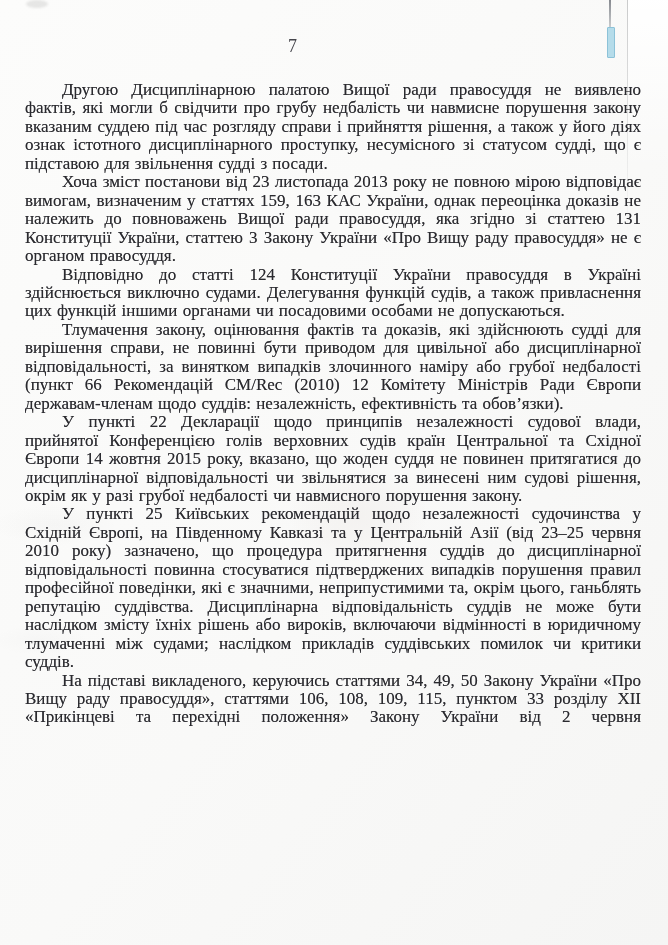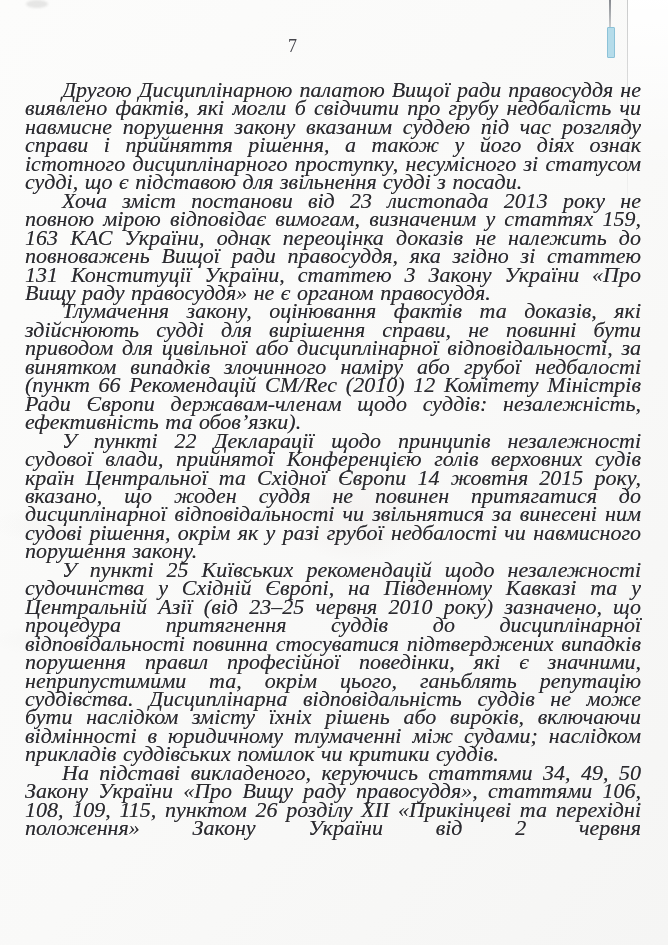--- a/index.html
+++ b/index.html
@@ -28,24 +28,23 @@
     top: 36px;
     font-size: 18px;
     color: #46464c;
     letter-spacing: 0.5px;
   }
   .content {
     position: absolute;
     left: 25px;
     top: 81px;
     width: 616px;
-    font-size: 22px;
+    font-size: 17px;
     line-height: 18.45px;
     text-align: justify;
-    font-style: italic;
   }
   .content p {
     margin: 0;
     padding: 0;
     text-indent: 37px;
     word-spacing: 1px;
     text-shadow: 0 0 0.5px rgba(40,40,45,0.55);
   }
   .content p.continued {
     text-align-last: justify;
@@ -105,19 +104,20 @@
   <div class="sticky-tab"></div>
   <div class="crease-right"></div>
   <div class="corner-bright"></div>
   <div class="stamp-bleed"></div>
 
   <div class="page-number">7</div>
 
   <div class="content">
     <p>Другою Дисциплінарною палатою Вищої ради правосуддя не виявлено фактів, які могли б свідчити про грубу недбалість чи навмисне порушення закону вказаним суддею під час розгляду справи і прийняття рішення, а також у його діях ознак істотного дисциплінарного проступку, несумісного зі статусом судді, що є підставою для звільнення судді з посади.</p>
     <p>Хоча зміст постанови від 23 листопада 2013 року не повною мірою відповідає вимогам, визначеним у статтях 159, 163 КАС України, однак переоцінка доказів не належить до повноважень Вищої ради правосуддя, яка згідно зі статтею 131 Конституції України, статтею 3 Закону України «Про Вищу раду правосуддя» не є органом правосуддя.</p>
+    <p>Відповідно до статті 124 Конституції України правосуддя в Україні здійснюється виключно судами. Делегування функцій судів, а також привласнення цих функцій іншими органами чи посадовими особами не допускаються.</p>
     <p>Тлумачення закону, оцінювання фактів та доказів, які здійснюють судді для вирішення справи, не повинні бути приводом для цивільної або дисциплінарної відповідальності, за винятком випадків злочинного наміру або грубої недбалості (пункт 66 Рекомендацій CM/Rec (2010) 12 Комітету Міністрів Ради Європи державам-членам щодо суддів: незалежність, ефективність та обов’язки).</p>
     <p>У пункті 22 Декларації щодо принципів незалежності судової влади, прийнятої Конференцією голів верховних судів країн Центральної та Східної Європи 14 жовтня 2015 року, вказано, що жоден суддя не повинен притягатися до дисциплінарної відповідальності чи звільнятися за винесені ним судові рішення, окрім як у разі грубої недбалості чи навмисного порушення закону.</p>
     <p>У пункті 25 Київських рекомендацій щодо незалежності судочинства у Східній Європі, на Південному Кавказі та у Центральній Азії (від 23–25 червня 2010 року) зазначено, що процедура притягнення суддів до дисциплінарної відповідальності повинна стосуватися підтверджених випадків порушення правил професійної поведінки, які є значними, неприпустимими та, окрім цього, ганьблять репутацію суддівства. Дисциплінарна відповідальність суддів не може бути наслідком змісту їхніх рішень або вироків, включаючи відмінності в юридичному тлумаченні між судами; наслідком прикладів суддівських помилок чи критики суддів.</p>
-    <p class="continued">На підставі викладеного, керуючись статтями 34, 49, 50 Закону України «Про Вищу раду правосуддя», статтями 106, 108, 109, 115, пунктом 26 розділу XII «Прикінцеві та перехідні положення» Закону України від 2 червня</p>
+    <p class="continued">На підставі викладеного, керуючись статтями 34, 49, 50 Закону України «Про Вищу раду правосуддя», статтями 106, 108, 109, 115, пунктом 33 розділу XII «Прикінцеві та перехідні положення» Закону України від 2 червня</p>
   </div>
 
 </div>
 
 </body></html>

